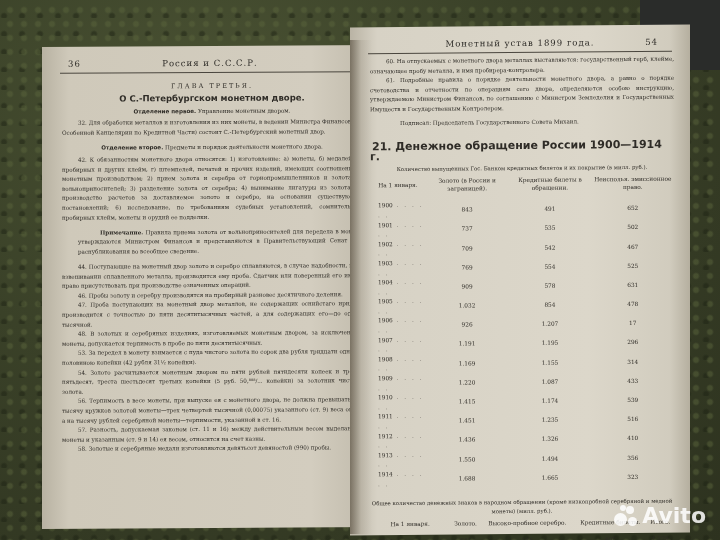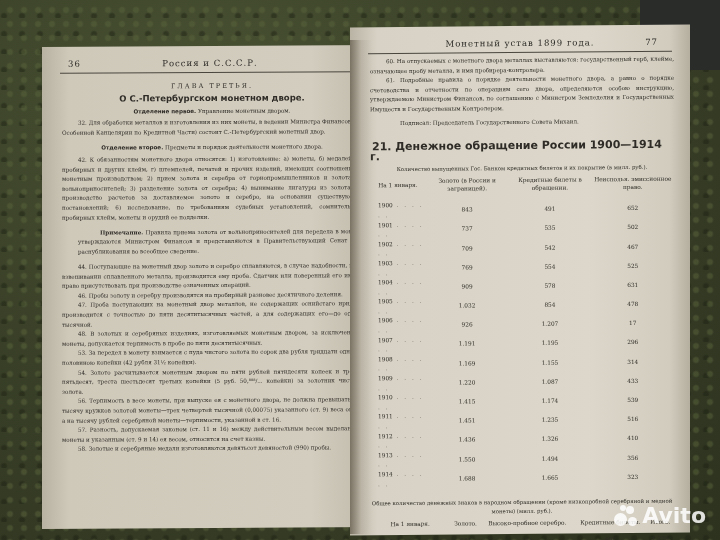--- a/index.html
+++ b/index.html
@@ -76,21 +76,21 @@
       <p class="para">54. Золото расчитывается монетным двором по пяти рублей пятидесяти копеек и тресть пятьдесят, треста шестьдесят третьих копейки (5 руб. 50,⁸⁸⁸/... копейки) за золотник чистого золота.</p>
       <p class="para">56. Терпимость в весе монеты, при выпуске ея с монетного двора, не должна превышать: на тысячу кружков золотой монеты—трех четвертей тысячной (0,00075) указанного (ст. 9) веса оных, а на тысячу рублей серебряной монеты—терпимости, указанной в ст. 16.</p>
       <p class="para">57. Разность, допускаемая законом (ст. 11 и 16) между действительным весом выделанной монеты и указанным (ст. 9 и 14) ея весом, относится на счет казны.</p>
       <p class="para">58. Золотые и серебряные медали изготовляются девятьсот девяностой (990) пробы.</p>
     </div>
   </div>
 
   <div class="page right">
     <div class="running">
       <span class="title">Монетный устав 1899 года.</span>
-      <span class="num">77</span>
+      <span class="num">54</span>
     </div>
     <div class="content" style="top:30px">
       <p class="para">60. На отпускаемых с монетного двора металлах выставляются: государственный герб, клейме, означающее пробу металла, и имя пробирера-контролера.</p>
       <p class="para">61. Подробные правила о порядке деятельности монетного двора, а равно о порядке счетоводства и отчетности по операциям сего двора, определяются особою инструкцию, утверждаемою Министром Финансов, по соглашению с Министром Земледелия и Государственных Имуществ и Государственным Контролером.</p>
       <p class="sig">Подписал: Председатель Государственного Совета Михаил.</p>
 
       <div class="h21">21. Денежное обращение России 1900—1914 г.</div>
       <div class="caption">Количество выпущенных Гос. Банком кредитных билетов и их покрытие (в милл. руб.).</div>
       <table>
         <thead>

